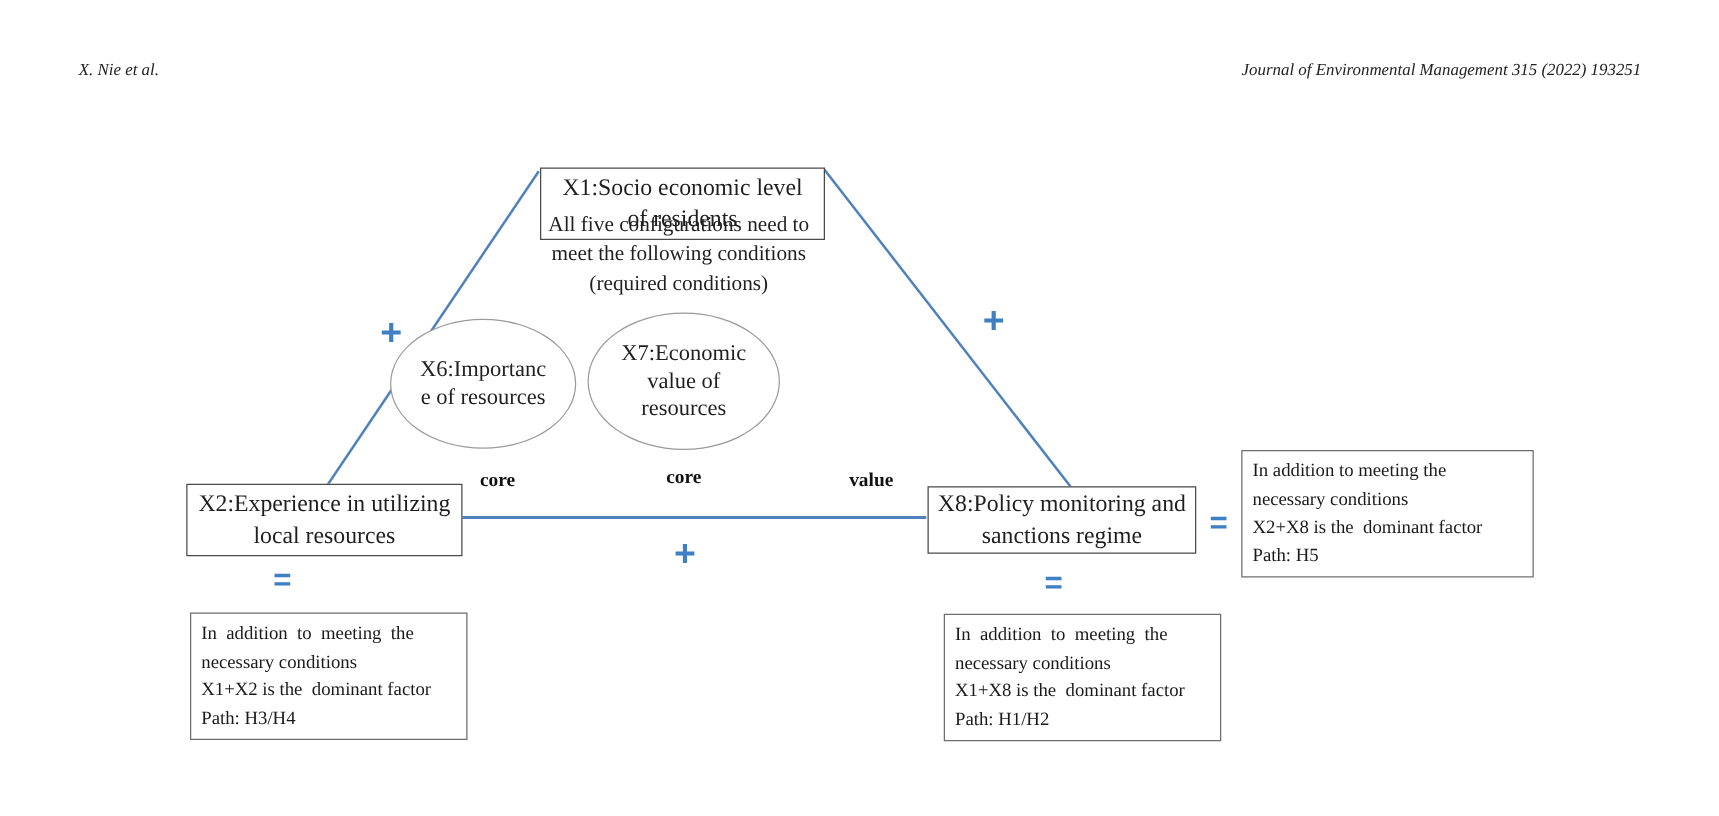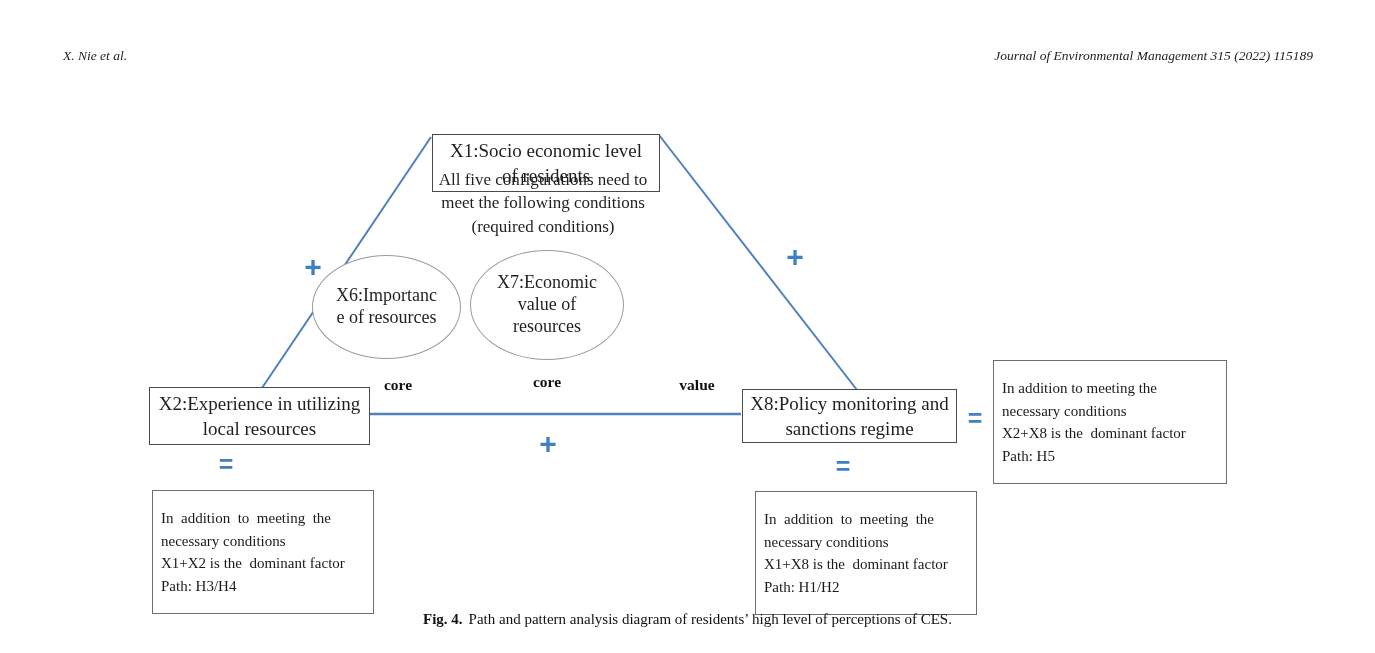--- a/index.html
+++ b/index.html
@@ -103,42 +103,42 @@
   #equal-right-x8 { left: 960px; top: 406px; }
 
   .anno-box {
     position: absolute;
     border: 1px solid #6e6e6e;
     background: #fff;
     font-size: 15px;
     line-height: 1.5;
     white-space: pre-wrap;
     color: #1a1a1a;
-    padding: 16px 8px;
+    padding: 5px 8px;
   }
   #anno-right        { left: 993px; top: 360px; width: 216px; }
   #anno-bottom-left  { left: 152px; top: 490px; width: 204px; }
   #anno-bottom-right { left: 755px; top: 491px; width: 204px; }
 
   .caption {
     position: absolute;
     left: 0; top: 611px; width: 1375px;
     text-align: center;
     font-size: 15px;
     color: #111;
   }
   .caption .fig-label { font-weight: bold; margin-right: 6px; }
 </style>
 </head>
 <body>
 
 <div class="page">
 
   <div class="running-head head-left">X. Nie et al.</div>
-  <div class="running-head head-right">Journal of Environmental Management 315 (2022) 115189</div>
+  <div class="running-head head-right">Journal of Environmental Management 315 (2022) 193251</div>
 
   <svg class="lines-svg" viewBox="0 0 1375 653" xmlns="http://www.w3.org/2000/svg">
     <line x1="431" y1="137" x2="262" y2="388" stroke-width="2" stroke="#4f81bd"></line>
     <line x1="659" y1="135" x2="857" y2="390" stroke-width="2" stroke="#4f81bd"></line>
     <line x1="369" y1="414" x2="741" y2="414" stroke-width="2.5" stroke="#4f81bd"></line>
   </svg>
 
   <div class="node-box" id="node-x1">X1:Socio economic level
 of residents</div>
   <div class="node-box" id="node-x2">X2:Experience in utilizing
@@ -174,17 +174,14 @@
 Path: H5</div>
   <div class="anno-box" id="anno-bottom-left">In  addition  to  meeting  the
 necessary conditions
 X1+X2 is the  dominant factor
 Path: H3/H4</div>
   <div class="anno-box" id="anno-bottom-right">In  addition  to  meeting  the
 necessary conditions
 X1+X8 is the  dominant factor
 Path: H1/H2</div>
 
-  <div class="caption">
-    <span class="fig-label">Fig. 4.</span><span>Path and pattern analysis diagram of residents’ high level of perceptions of CES.</span>
-  </div>
 
 </div>
 
 </body></html>

